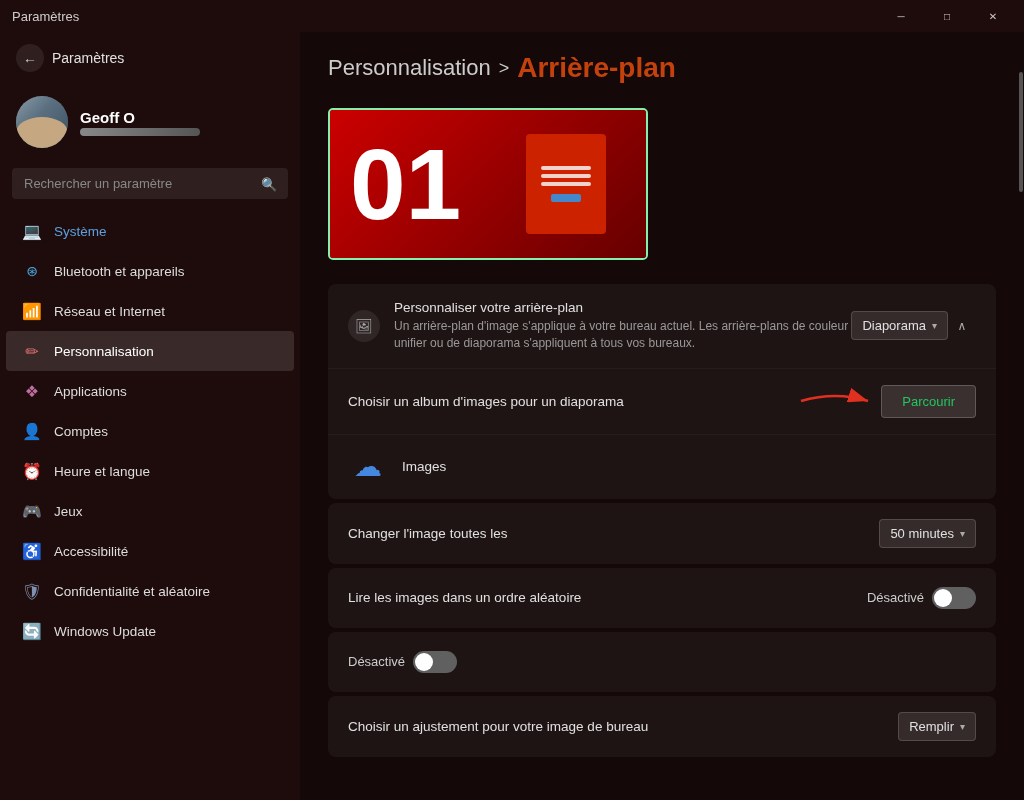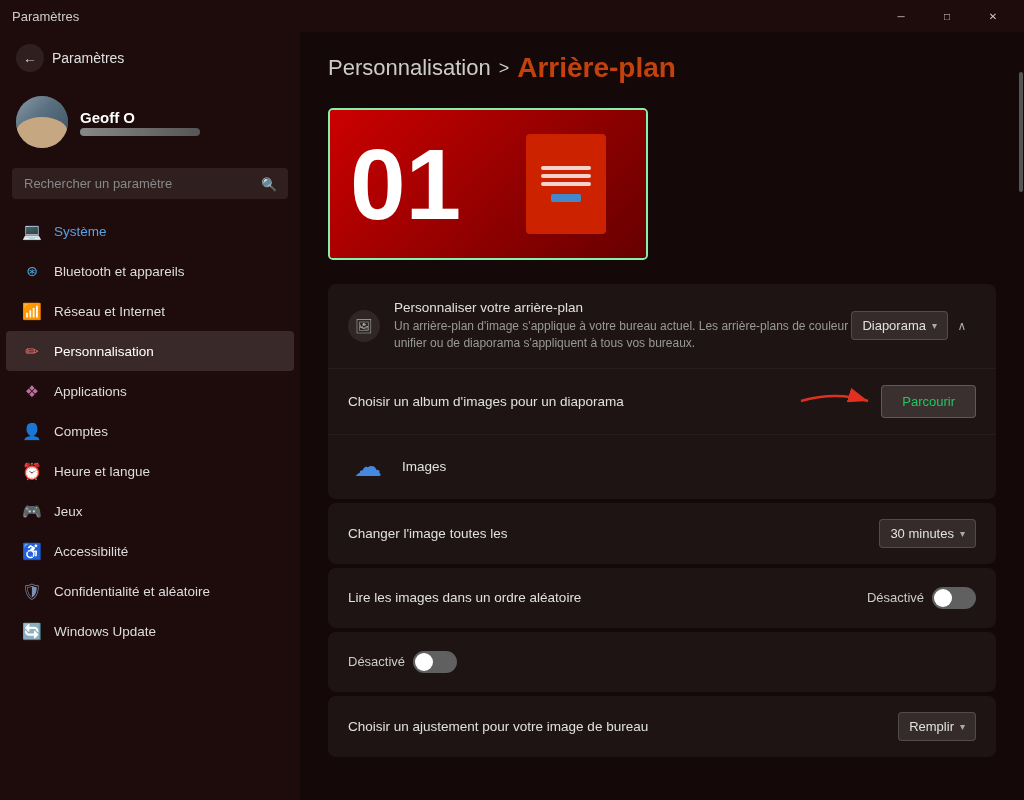--- a/index.html
+++ b/index.html
@@ -610,21 +610,21 @@
 
     </div>
 
     <div class="settings-card">
       <div class="settings-row">
         <div class="settings-row-text">
           <div class="settings-row-title">Changer l'image toutes les</div>
         </div>
         <div class="settings-row-control">
           <button class="dropdown-btn">
-            <span>30 minutes</span>
+            <span>50 minutes</span>
             <span class="chevron">▾</span>
           </button>
         </div>
       </div>
     </div>
 
     <div class="settings-card">
       <div class="settings-row">
         <div class="settings-row-text">
           <div class="settings-row-title">Lire les images dans un ordre aléatoire</div>

